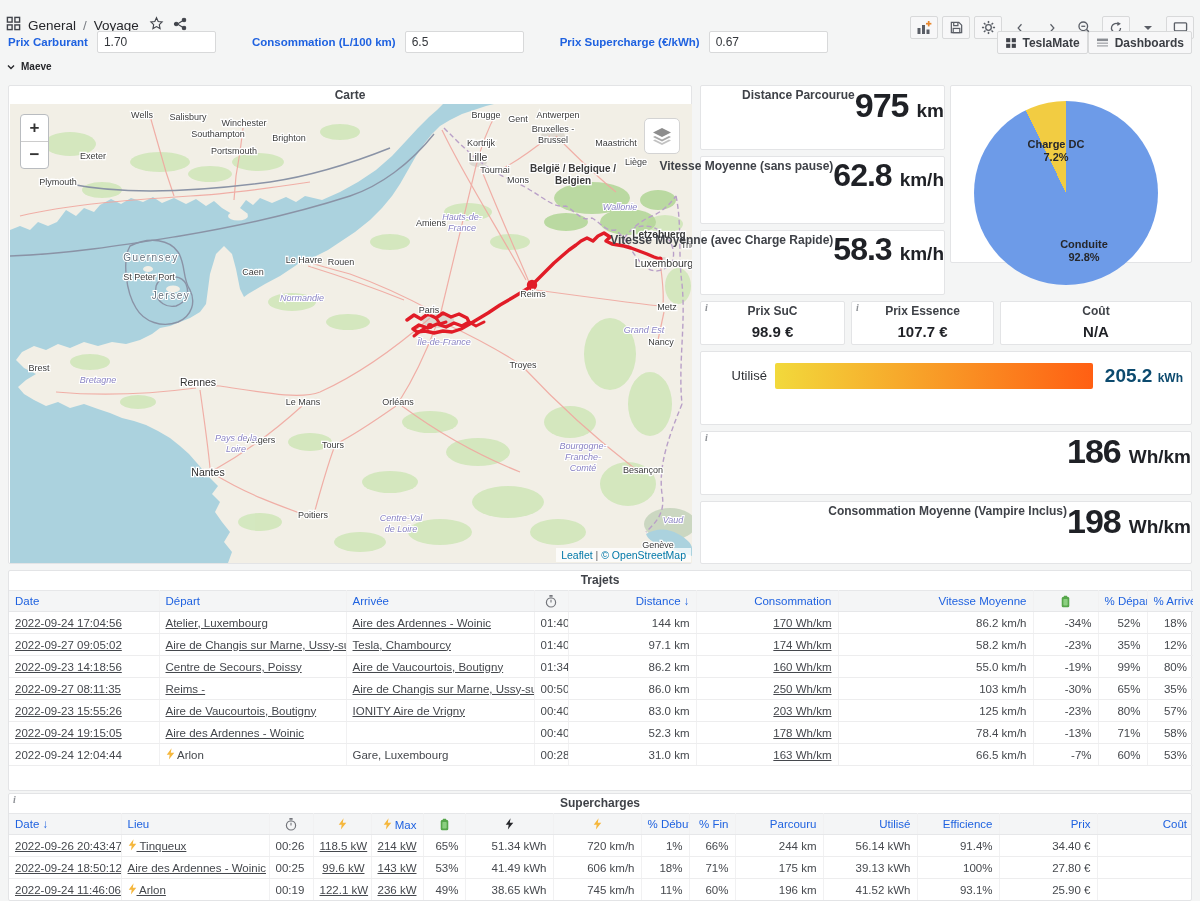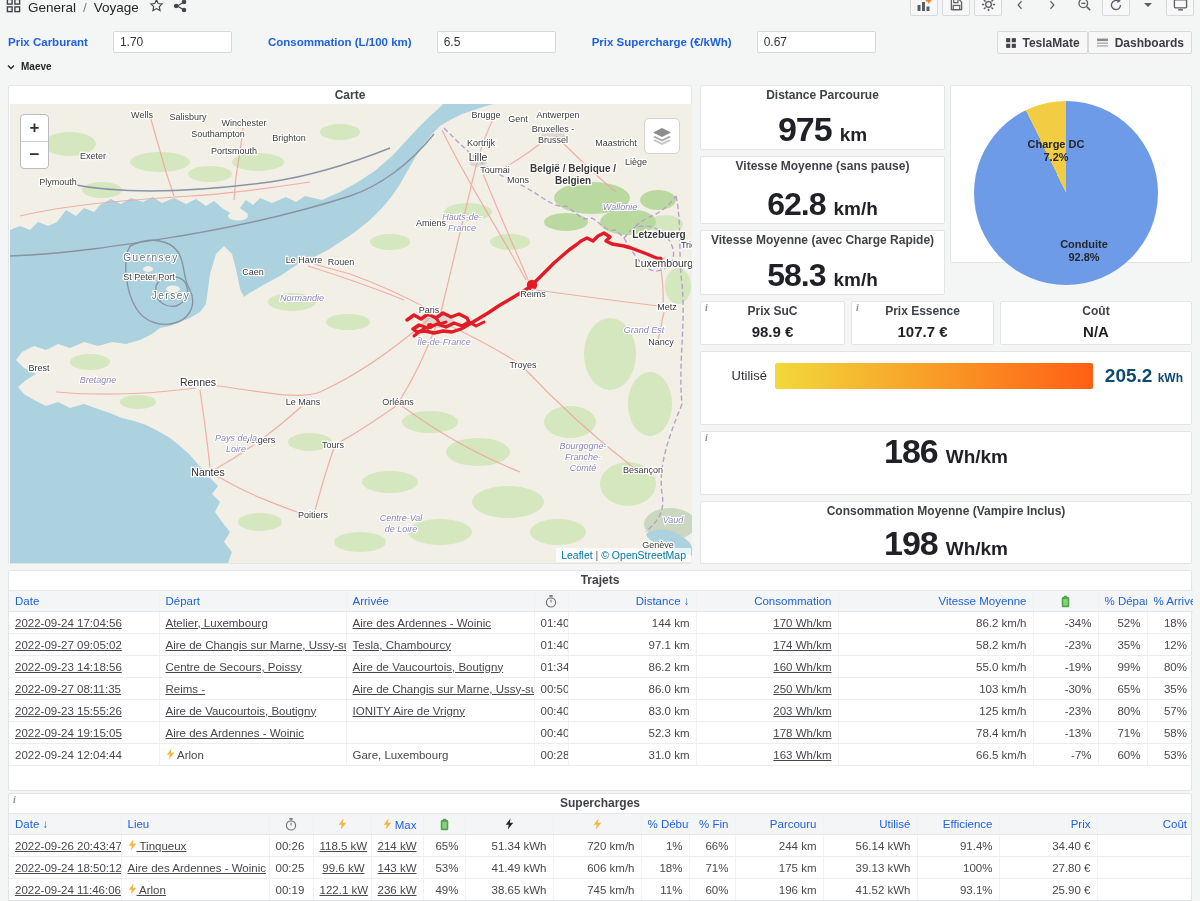--- a/index.html
+++ b/index.html
@@ -1,38 +1,38 @@
 <!DOCTYPE html>
 <html><head>
 <meta charset="utf-8">
 <style>
   html,body{margin:0;padding:0;background:#f4f5f5;width:1200px;height:901px;overflow:hidden;
     font-family:"Liberation Sans",sans-serif;color:#41444b;position:relative}
   .abs{position:absolute}
   
-  #navbar{position:absolute;left:0;top:0;width:1200px;height:26px;display:flex;align-items:flex-end;padding:10px 6px;box-sizing:border-box}
+  #navbar{position:absolute;left:0;top:0;width:1200px;height:26px;display:flex;align-items:flex-start;padding:16px 6px;box-sizing:border-box}
   .crumb{display:flex;align-items:center;gap:7px;font-size:13.5px;color:#26272b}
   .crumb .sep{color:#7b7f86}
   .icnbtn{display:flex;align-items:center;justify-content:center;width:26px;height:21px;border:1px solid #d8d9da;border-radius:2px;background:#f7f7f8;cursor:pointer}
   .icnbtn.noborder{border-color:transparent;background:transparent}
   #nav-right{margin-left:auto;display:flex;align-items:center;gap:4px}
   .timebox{display:flex;align-items:center;gap:6px;height:21px;border:1px solid #d8d9da;border-radius:2px;background:#f7f7f8;padding:0 7px;font-size:12px;color:#3b3e44;cursor:pointer}
   .caret{width:0;height:0;border-left:4px solid transparent;border-right:4px solid transparent;border-top:4px solid #5a5e66}
   
   #vars{position:absolute;left:8px;top:31px;display:flex;gap:36px;align-items:center}
-  .var{display:flex;align-items:center;gap:25px}
+  .var{display:flex;align-items:center;gap:9px}
   .var label{font-size:11.5px;font-weight:700;color:#1f62e0}
   .var input{width:105px;height:20px;border:1px solid #d8d9da;border-radius:2px;font:12px "Liberation Sans",sans-serif;color:#33363b;padding:0 6px;background:#fff}
   
   #rowhdr{position:absolute;left:6px;top:61px;display:flex;align-items:center;gap:5px;font-size:10px;font-weight:700;color:#26272b;cursor:pointer}
   
   .panel{position:absolute;background:#fff;border:1px solid #e3e4e6;border-radius:2px;box-sizing:border-box}
   .ptitle{text-align:center;font-size:12px;font-weight:600;color:#3f4248;line-height:15px;padding-top:2px;white-space:nowrap}
   .pinfo{position:absolute;top:0;left:4px;font:italic 700 10px "Liberation Serif",serif;color:#8d9095}
-  .statwrap{display:flex;flex-direction:column;height:100%;justify-content:space-between}
+  .statwrap{display:flex;height:100%;justify-content:flex-end}
   .statv{display:flex;align-items:baseline;justify-content:center;gap:8px;color:#1f2126;font-weight:700}
   .statv .num{font-size:34px;letter-spacing:-1px}
   .statv .unit{font-size:19px}
   .statv.small .num{font-size:15px;letter-spacing:0}
   
   .bgrow{display:flex;align-items:center;height:27px;margin:6px 8px 6px 0}
   .bglabel{width:66px;text-align:right;font-size:13px;color:#2d2f34;padding-right:8px;flex:none}
   .bgtrack{flex:1;display:flex;align-items:center}
   .bgbar{height:26px;border-radius:2px;background:linear-gradient(90deg,#f2d93b,#ff5f13)}
   .bgval{margin-left:12px;font-weight:700;font-size:19px;color:#f4511e;white-space:nowrap}

